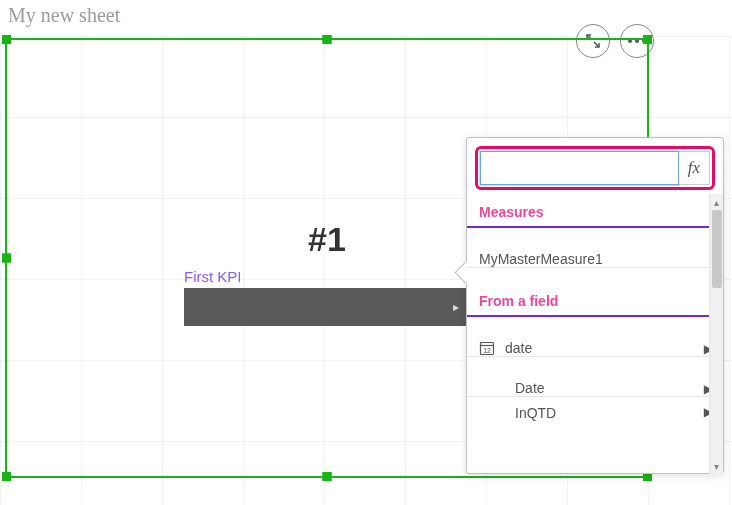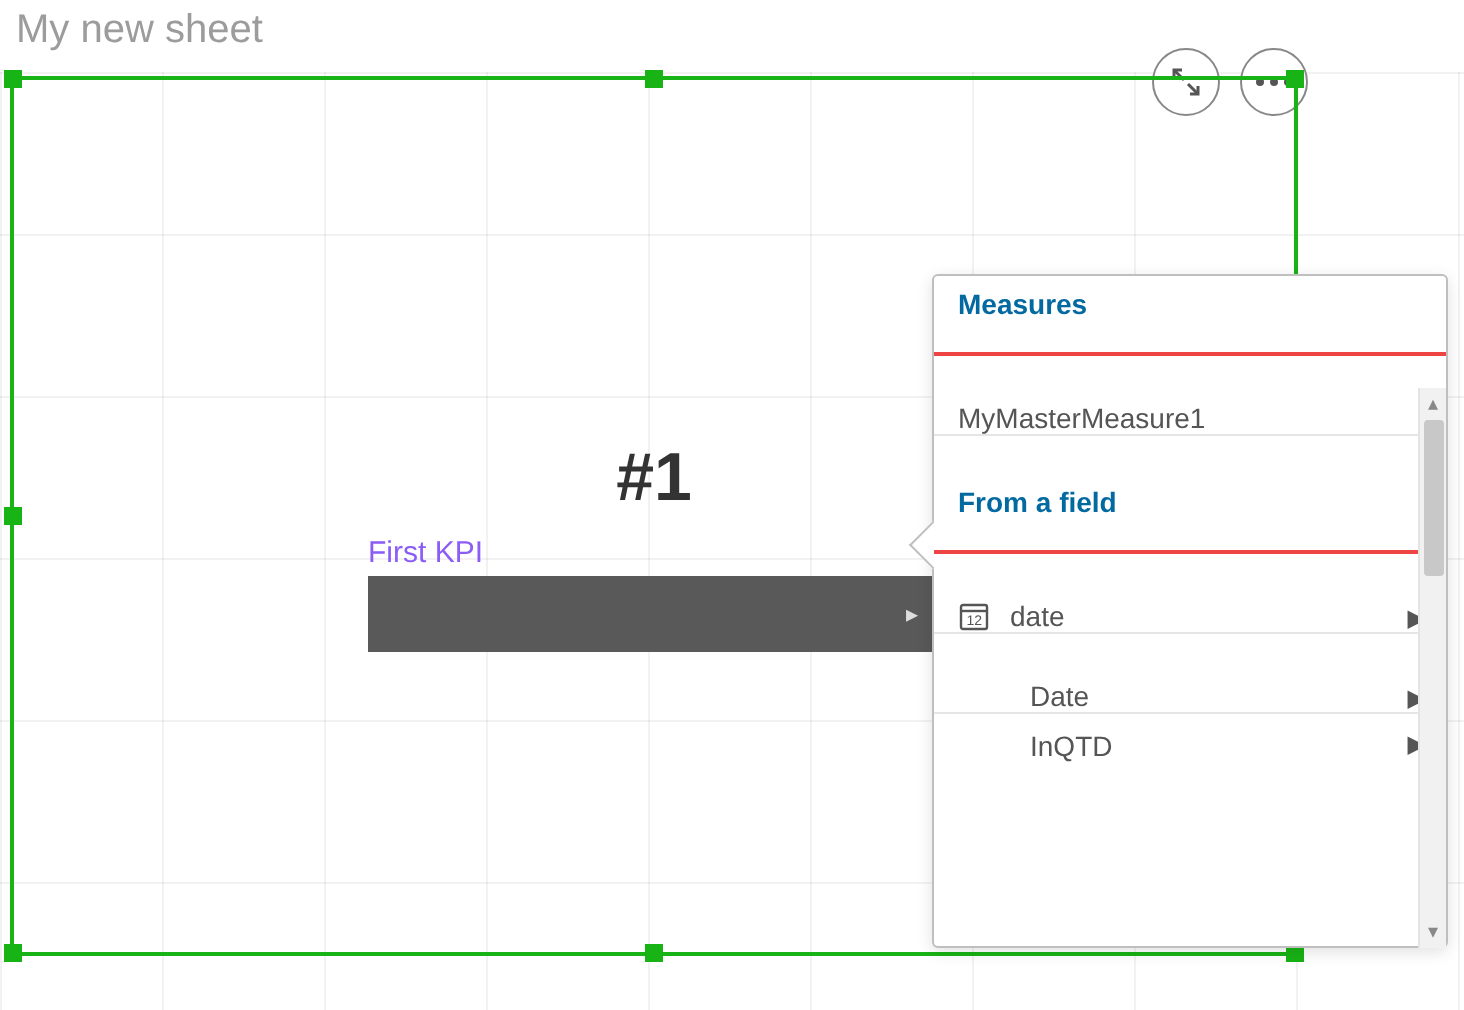--- a/index.html
+++ b/index.html
@@ -7,21 +7,21 @@
 
     
     .grid-bg {
       position: absolute; left: 0; top: 36px; right: 0; bottom: 0;
       background-image:
         repeating-linear-gradient(to right, rgba(0,0,0,0.05) 0px, rgba(0,0,0,0.05) 1px, transparent 1px, transparent 81px),
         repeating-linear-gradient(to bottom, rgba(0,0,0,0.05) 0px, rgba(0,0,0,0.05) 1px, transparent 1px, transparent 81px);
     }
 
     .sheet-title {
-      position: absolute; left: 8px; top: 4px; font-size: 20px; color: #9c9c9c;
+      position: absolute; left: 8px; top: 4px; font-size: 20px; color: #9c9c9c; font-family: Liberation Serif, serif;
     }
 
     .toolbar { position: absolute; right: 78px; top: 24px; display: flex; gap: 10px; }
     .circ-btn {
       width: 34px; height: 34px; border-radius: 50%;
       border: 1px solid #888; background: #fff; display: flex;
       align-items: center; justify-content: center; cursor: pointer;
       color: #555;
     }
     .dots { display: flex; gap: 3px; }
@@ -70,22 +70,22 @@
     .search-input {
       flex: 1; border: 1px solid #6aa6e6; outline: none; padding: 4px 8px;
       font-size: 14px; box-shadow: 0 0 0 1px rgba(106,166,230,0.35);
     }
     .fx-btn {
       width: 36px; border: 1px solid #ccc; border-left: none; background: #fff;
       font-style: italic; font-family: Georgia, serif; font-size: 17px; color: #555; cursor: pointer;
     }
 
     .section-hdr {
-      padding: 6px 12px 16px 12px; font-weight: 700; font-size: 14px; color: #0369a1;
-      border-bottom: 2px solid #ef4444;
+      padding: 6px 12px 6px 12px; font-weight: 700; font-size: 14px; color: #ec4899;
+      border-bottom: 2px solid #6d28d9;
     }
     .section-hdr.sub { margin-top: 19px; }
     .list-item {
       display: flex; align-items: flex-end; height: 40px; padding: 0 12px;
       font-size: 14px; color: #555; border-bottom: 1px solid #e5e5e5; cursor: pointer;
       position: relative; background: #fff;
     }
     .list-item.indent { padding-left: 48px; }
     .list-item .arrow { position: absolute; right: 10px; color: #555; font-size: 12px; }
     .list-item .cal-icon { margin-right: 10px; color: #555; display:flex; align-items:center; }
@@ -129,20 +129,26 @@
   <div class="handle h-br"></div>
 
   <div class="kpi-number">#1</div>
   <div class="kpi-label">First KPI</div>
   <button class="add-measure-btn">
     <span class="chev">▸</span>
   </button>
 </div>
 
 <div class="popup">
+  <div class="search-wrap">
+    <div class="search-row">
+      <input class="search-input" type="text" value="" style="">
+      <button class="fx-btn">fx</button>
+    </div>
+  </div>
 
   <div class="scroll-area">
     <div class="section-hdr">Measures</div>
     <div class="list-item">
       <span>MyMasterMeasure1</span>
     </div>
 
     <div class="section-hdr sub">From a field</div>
 
     <div class="list-item">

